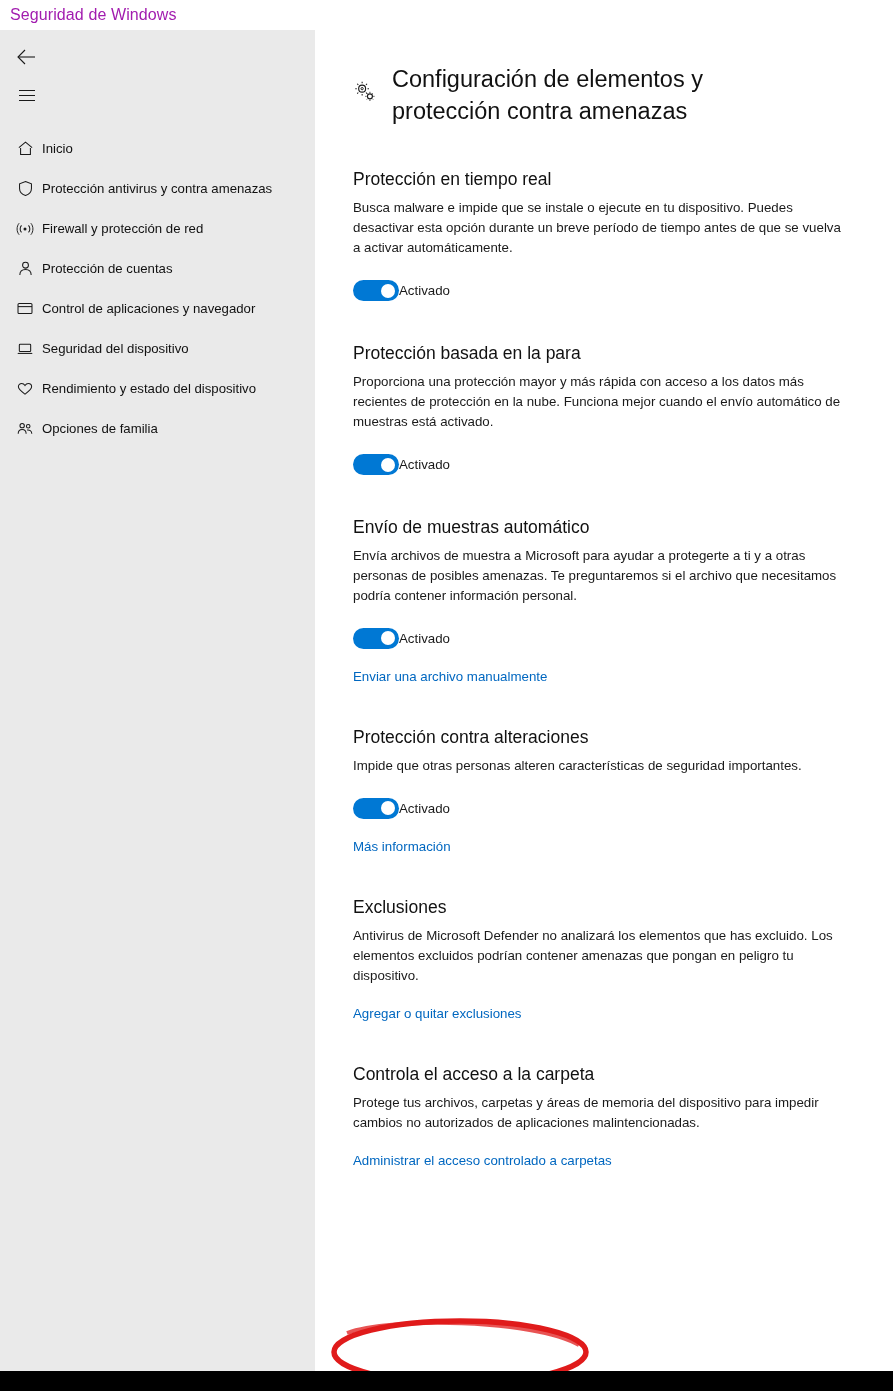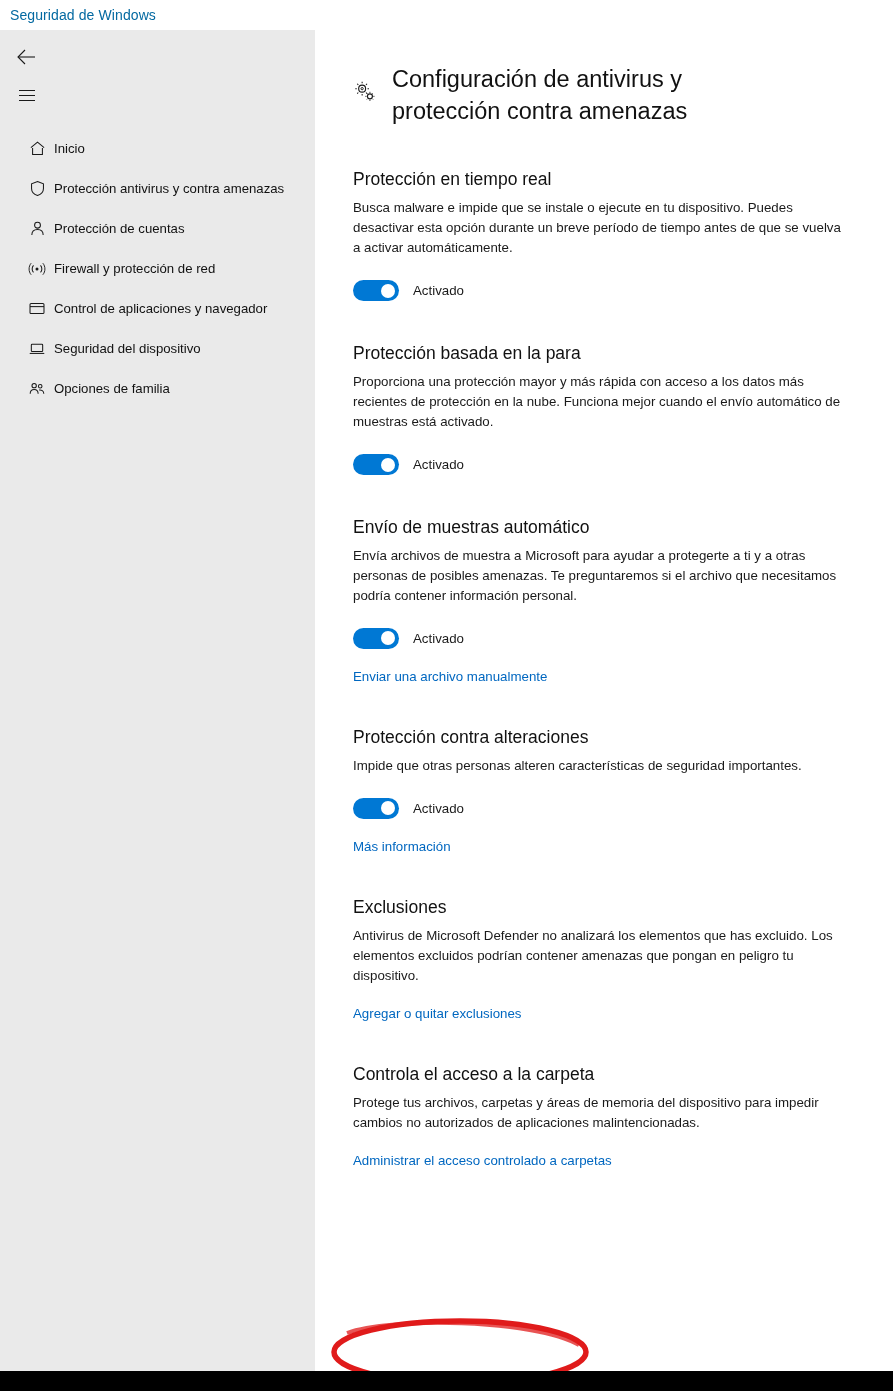--- a/index.html
+++ b/index.html
@@ -18,22 +18,22 @@
   }
   
   .titlebar {
     height: 30px;
     background: #ffffff;
     display: flex;
     align-items: center;
     padding-left: 10px;
   }
   .titlebar .title {
-    font-size: 14px;
-    color: #0369a1;
+    font-size: 16px;
+    color: #a21caf;
     letter-spacing: 0.1px;
   }
   
   .body {
     display: flex;
     height: 1341px;
   }
   
   .sidebar {
     width: 315px;
@@ -62,21 +62,21 @@
     background: #1a1a1a;
     margin: 4px 0;
   }
   .nav-list {
     margin-top: 14px;
   }
   .nav-item {
     display: flex;
     align-items: center;
     height: 40px;
-    padding-left: 20px;
+    padding-left: 8px;
     cursor: pointer;
   }
   .nav-item .nav-icon {
     width: 34px;
     display: flex;
     align-items: center;
     justify-content: center;
     color: #1a1a1a;
     flex-shrink: 0;
   }
@@ -130,21 +130,20 @@
     font-size: 13.3px;
     line-height: 1.5;
     margin: 0;
     color: #1a1a1a;
     max-width: 492px;
   }
   .toggle-row {
     display: flex;
     align-items: center;
     margin-top: 22px;
-    gap: 14px;
     width: max-content;
     cursor: pointer;
   }
   .toggle {
     width: 46px; height: 21px;
     border-radius: 11px;
     background: #0078d4;
     position: relative;
     flex-shrink: 0;
   }
@@ -233,61 +232,69 @@
           <span class="nav-icon">
             <svg width="17" height="17" viewBox="0 0 18 18" fill="none">
               <path d="M9 1.6 L15.3 4 V9 C15.3 12.6 12.6 15.3 9 16.4 C5.4 15.3 2.7 12.6 2.7 9 V4 Z" stroke="#1a1a1a" stroke-width="1.1" fill="none"></path>
             </svg>
           </span>
           <span class="nav-label">Protección antivirus y contra amenazas</span>
         </div>
 
         <div class="nav-item">
           <span class="nav-icon">
-            <svg width="17" height="17" viewBox="0 0 18 18" fill="none">
-              <circle cx="9" cy="5.5" r="3.1" stroke="#1a1a1a" stroke-width="1.1" fill="none"></circle>
-              <path d="M3 16 C3 11.8 6 10.1 9 10.1 C12 10.1 15 11.8 15 16" stroke="#1a1a1a" stroke-width="1.1" fill="none"></path>
-            </svg>
-          </span>
-          <span class="nav-label">Protección de cuentas</span>
-        </div>
-
-        <div class="nav-item">
-          <span class="nav-icon">
             <svg width="18" height="17" viewBox="0 0 18 18" fill="none">
               <circle cx="9" cy="9.5" r="1.6" fill="#1a1a1a"></circle>
               <path d="M5.3 5.8 C3.4 7.8 3.4 11.2 5.3 13.2" stroke="#1a1a1a" stroke-width="1.1" fill="none"></path>
               <path d="M12.7 5.8 C14.6 7.8 14.6 11.2 12.7 13.2" stroke="#1a1a1a" stroke-width="1.1" fill="none"></path>
               <path d="M2.8 3.4 C-0.1 6.8 -0.1 12.2 2.8 15.6" stroke="#1a1a1a" stroke-width="1" fill="none"></path>
               <path d="M15.2 3.4 C18.1 6.8 18.1 12.2 15.2 15.6" stroke="#1a1a1a" stroke-width="1" fill="none"></path>
             </svg>
           </span>
           <span class="nav-label">Firewall y protección de red</span>
         </div>
 
         <div class="nav-item">
           <span class="nav-icon">
+            <svg width="17" height="17" viewBox="0 0 18 18" fill="none">
+              <circle cx="9" cy="5.5" r="3.1" stroke="#1a1a1a" stroke-width="1.1" fill="none"></circle>
+              <path d="M3 16 C3 11.8 6 10.1 9 10.1 C12 10.1 15 11.8 15 16" stroke="#1a1a1a" stroke-width="1.1" fill="none"></path>
+            </svg>
+          </span>
+          <span class="nav-label">Protección de cuentas</span>
+        </div>
+
+        <div class="nav-item">
+          <span class="nav-icon">
             <svg width="18" height="17" viewBox="0 0 18 18" fill="none">
               <rect x="1.6" y="3.6" width="14.8" height="10.8" rx="1.2" stroke="#1a1a1a" stroke-width="1.1" fill="none"></rect>
               <path d="M1.6 7 H16.4" stroke="#1a1a1a" stroke-width="1.1"></path>
             </svg>
           </span>
           <span class="nav-label">Control de aplicaciones y navegador</span>
         </div>
 
         <div class="nav-item">
           <span class="nav-icon">
             <svg width="18" height="17" viewBox="0 0 18 18" fill="none">
               <rect x="3" y="4.5" width="12" height="7.6" rx="0.8" stroke="#1a1a1a" stroke-width="1.1" fill="none"></rect>
               <path d="M1.3 14.2 H16.7" stroke="#1a1a1a" stroke-width="1.1"></path>
             </svg>
           </span>
           <span class="nav-label">Seguridad del dispositivo</span>
         </div>
 
+        <div class="nav-item">
+          <span class="nav-icon">
+            <svg width="18" height="17" viewBox="0 0 18 18" fill="none">
+              <path d="M9 15 C4.5 11.6 2 9.8 2 7.2 C2 5.2 3.6 3.8 5.5 3.8 C6.9 3.8 8.2 4.6 9 5.8 C9.8 4.6 11.1 3.8 12.5 3.8 C14.4 3.8 16 5.2 16 7.2 C16 9.8 13.5 11.6 9 15 Z" stroke="#1a1a1a" stroke-width="1.1" fill="none"></path>
+            </svg>
+          </span>
+          <span class="nav-label">Rendimiento y estado del dispositivo</span>
+        </div>
 
         <div class="nav-item">
           <span class="nav-icon">
             <svg width="18" height="17" viewBox="0 0 18 18" fill="none">
               <circle cx="6" cy="6" r="2.3" stroke="#1a1a1a" stroke-width="1.1" fill="none"></circle>
               <circle cx="12.4" cy="6.6" r="1.9" stroke="#1a1a1a" stroke-width="1.1" fill="none"></circle>
               <path d="M1.8 14.6 C1.8 11.4 3.8 10.1 6 10.1 C8.2 10.1 10.2 11.4 10.2 14.6" stroke="#1a1a1a" stroke-width="1.1" fill="none"></path>
               <path d="M11.2 10.6 C13.6 10.2 16.2 11.4 16.2 14.6" stroke="#1a1a1a" stroke-width="1.1" fill="none"></path>
             </svg>
           </span>
@@ -303,21 +310,21 @@
         <div class="page-head">
           <span class="head-icon">
             <svg width="25" height="25" viewBox="0 0 26 26" fill="none">
               <circle cx="9.5" cy="9" r="3.6" stroke="#1a1a1a" stroke-width="1.2" fill="none"></circle>
               <circle cx="9.5" cy="9" r="1.2" stroke="#1a1a1a" stroke-width="1" fill="none"></circle>
               <path d="M9.5 3.4 V1.9 M9.5 16.1 V14.6 M3.9 9 H2.4 M16.6 9 H15.1 M5.5 5 L4.4 3.9 M14.6 14.1 L13.5 13 M13.5 5 L14.6 3.9 M4.4 14.1 L5.5 13" stroke="#1a1a1a" stroke-width="1.1"></path>
               <circle cx="17.6" cy="17" r="2.6" stroke="#1a1a1a" stroke-width="1.2" fill="none"></circle>
               <path d="M17.6 13.4 V12.3 M17.6 21.7 V20.6 M14 17 H12.9 M22.3 17 H21.2 M15.2 14.6 L14.4 13.8 M20.8 20.2 L20 19.4 M20 14.6 L20.8 13.8 M14.4 20.2 L15.2 19.4" stroke="#1a1a1a" stroke-width="1"></path>
             </svg>
           </span>
-          <h1 class="page-title">Configuración de antivirus y protección contra amenazas</h1>
+          <h1 class="page-title">Configuración de elementos y protección contra amenazas</h1>
         </div>
 
 
         <div class="section">
           <h2>Protección en tiempo real</h2>
           <p class="desc">Busca malware e impide que se instale o ejecute en tu dispositivo. Puedes desactivar esta opción durante un breve período de tiempo antes de que se vuelva a activar automáticamente.</p>
           <div class="toggle-row">
             <div class="toggle">
                 <div class="knob"></div>
               </div>

